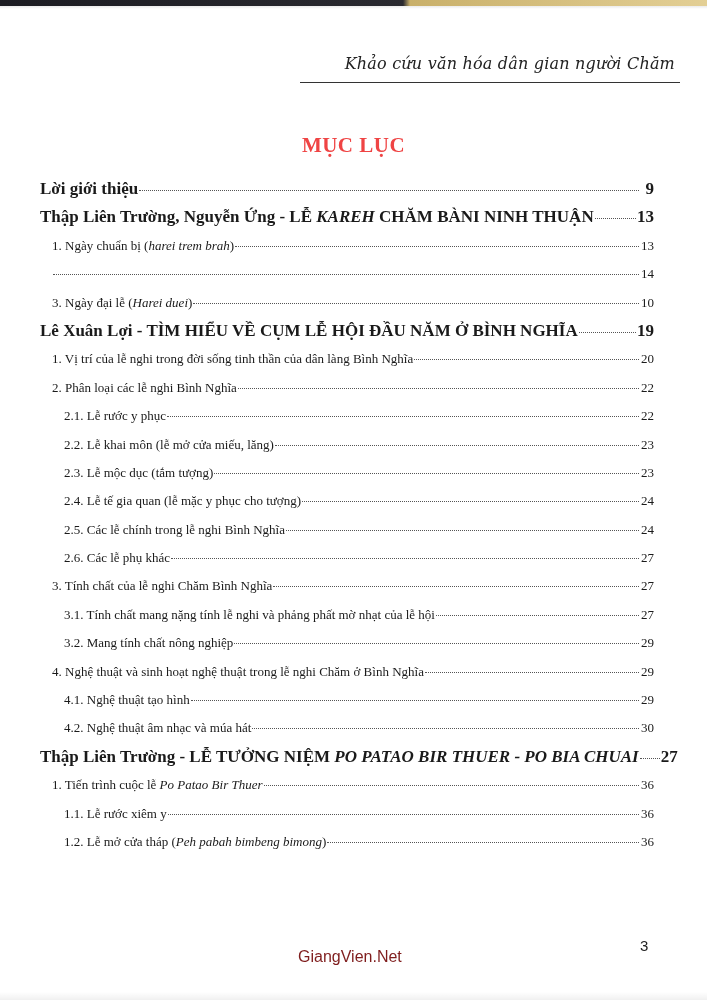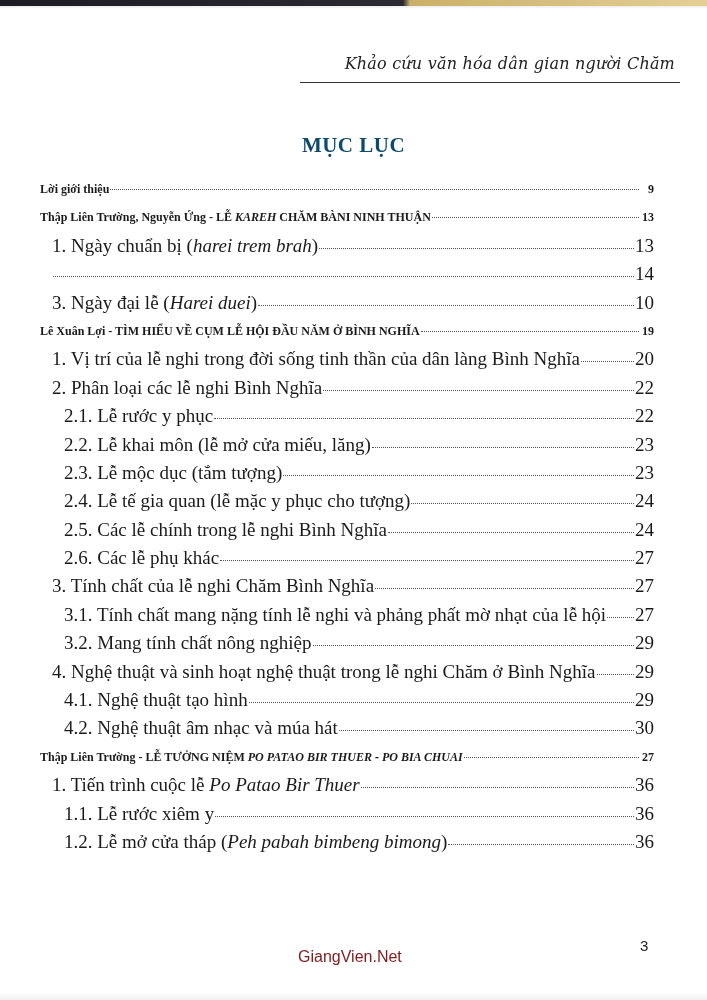--- a/index.html
+++ b/index.html
@@ -26,30 +26,30 @@
       font-style: italic; font-size: 16px; color: #222;
       letter-spacing: 0.2px; line-height: 28px;
       position: absolute; right: 5px; top: 4px; white-space: nowrap;
     }
     .running-header .rule {
       position: absolute; left: 0; right: 0; top: 36px; height: 1px; background: #333;
     }
     .page-title {
       position: absolute; left: 0; width: 707px; top: 133px;
       text-align: center; font-weight: bold; font-size: 21px; letter-spacing: 0.5px;
-      color: #0c4a6e;
+      color: #ef4444;
     }
     .toc {
       position: absolute; left: 40px; top: 175px; width: 614px;
     }
     .toc-row {
       display: flex; align-items: baseline; height: 28.4px;
-      font-size: 19px; line-height: 28.4px; white-space: nowrap;
-    }
-    .toc-row.lvl0 { padding-left: 0; font-weight: bold; font-size: 12px; }
+      font-size: 13px; line-height: 28.4px; white-space: nowrap;
+    }
+    .toc-row.lvl0 { padding-left: 0; font-weight: bold; font-size: 17px; }
     .toc-row.lvl1 { padding-left: 12px; }
     .toc-row.lvl2 { padding-left: 24px; }
     .toc-row .label { flex: 0 0 auto; }
     .toc-row .label i { font-style: italic; }
     .toc-row .leader {
       flex: 1 1 auto; margin: 0 1px; height: 1px; align-self: baseline;
       border-bottom: 1.3px dotted #555; transform: translateY(-3px);
       min-width: 20px;
     }
     .toc-row .page { flex: 0 0 auto; min-width: 14px; text-align: right; }

